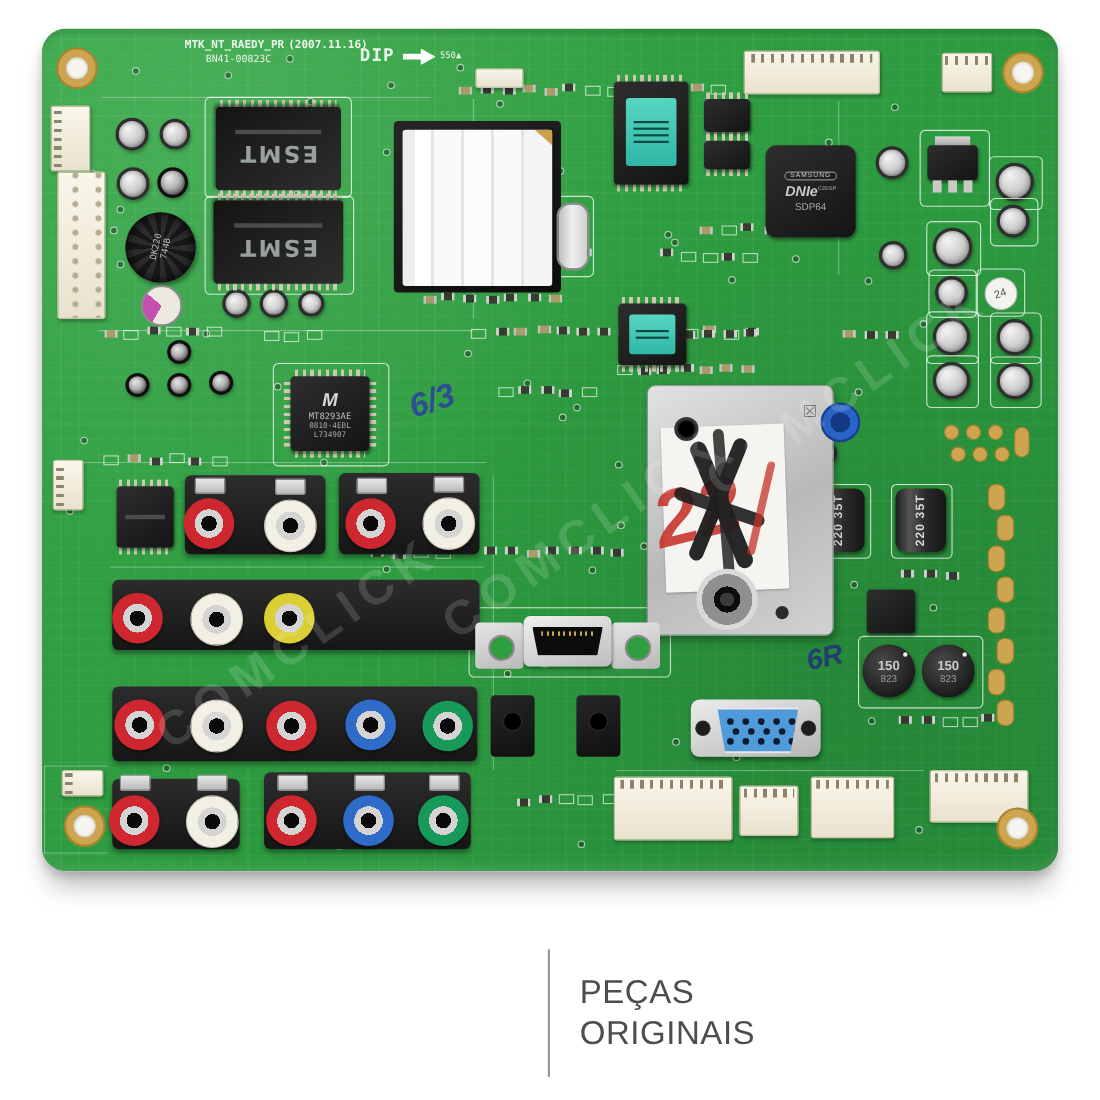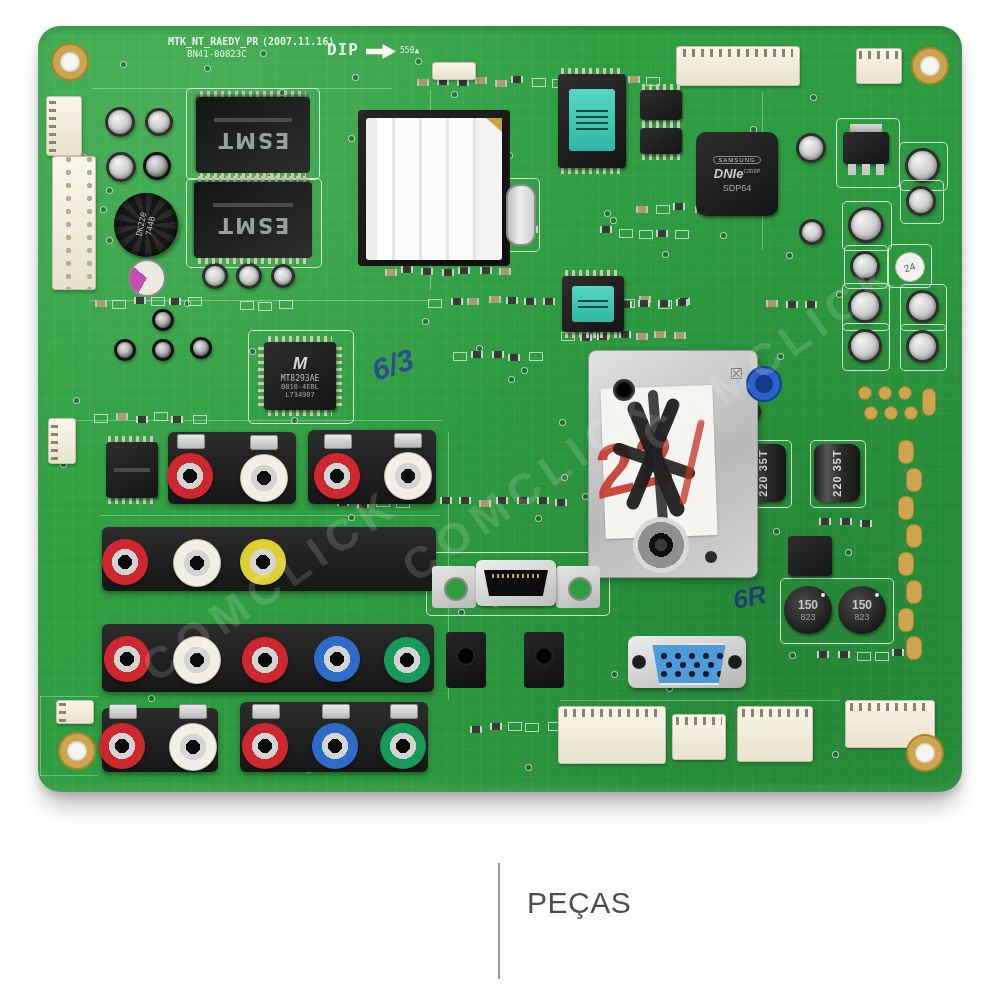--- a/index.html
+++ b/index.html
@@ -566,15 +566,16 @@
 
   <span class="abs wm" style="left:120px;top:560px">COMCLICK</span>
   <span class="abs wm" style="left:380px;top:460px">COMCLICK</span>
   <span class="abs wm" style="left:620px;top:330px">COMCLICK</span>
 
   <div class="abs" style="left:0;top:850px;width:856px;height:170px">
 
     <div class="abs" id="dividerLine" style="left: 498px; top: 13px; width: 2px; height: 116px; background: rgb(152, 153, 155);"></div>
     <div class="abs" id="tagline" style="left: 527px; top: 34px; font-size: 30px; line-height: 37px; letter-spacing: 0.5px; color: rgb(75, 77, 80);">
       <div>PEÇAS</div>
+      <div>ORIGINAIS</div>
     </div>
   </div>
 </div>
 
 </body></html>

